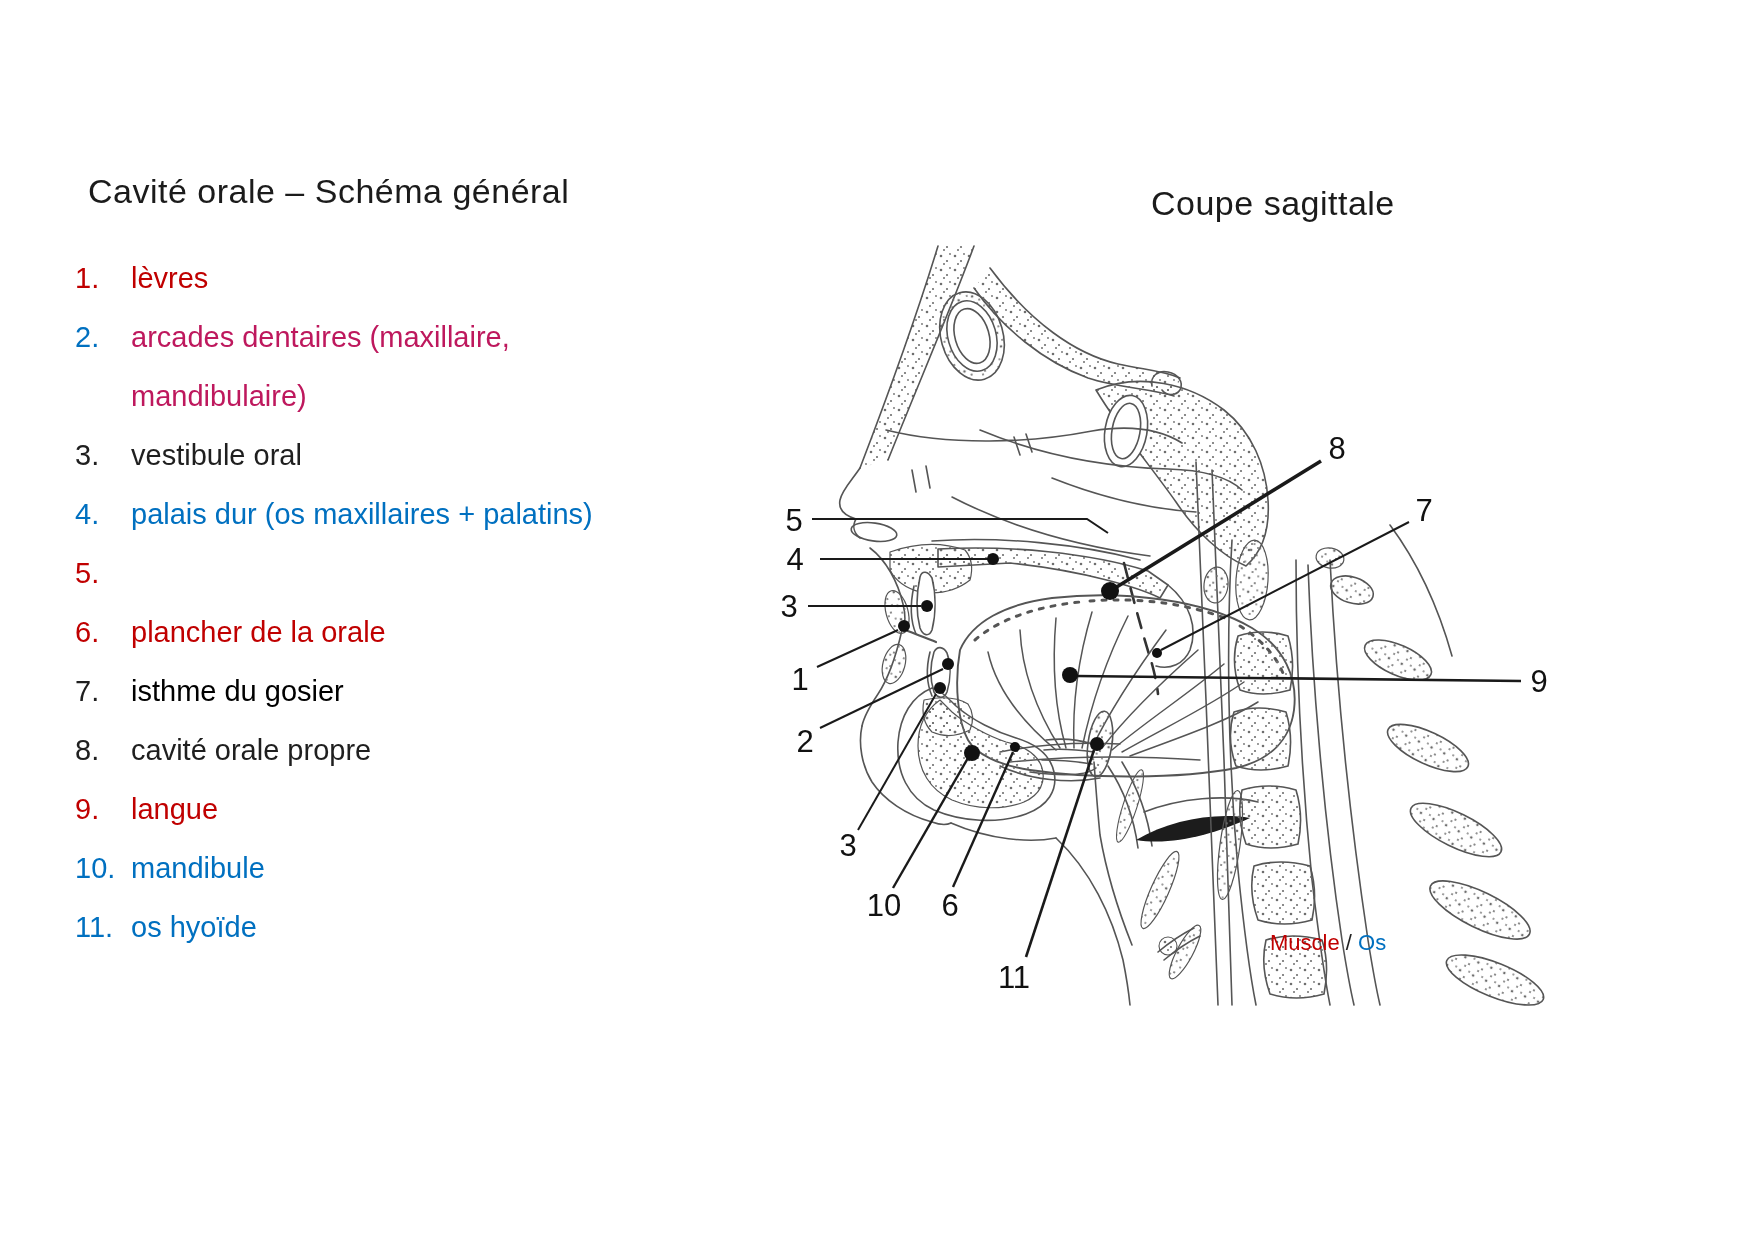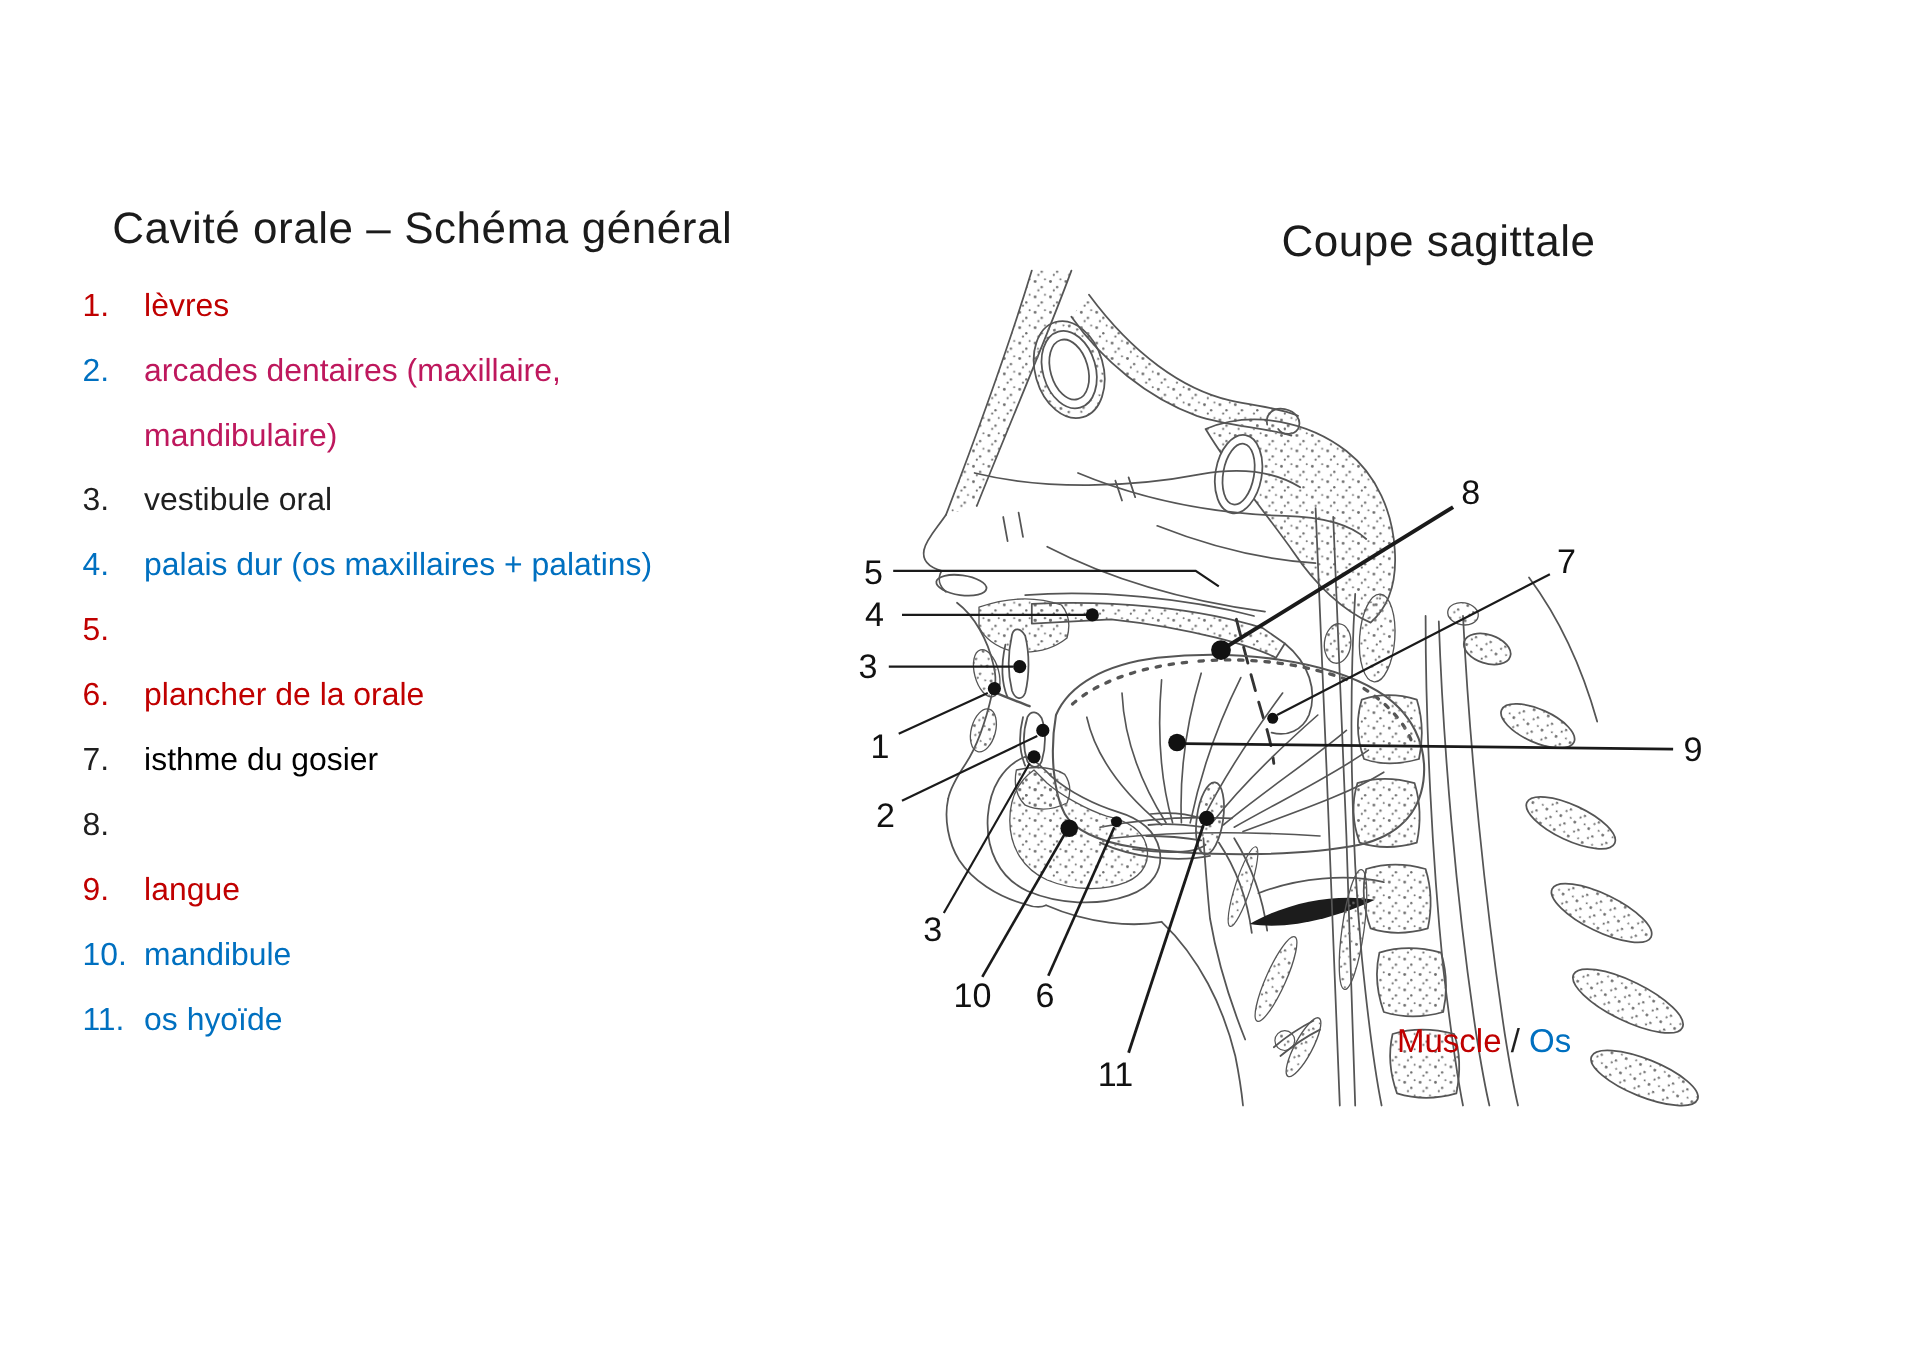--- a/index.html
+++ b/index.html
@@ -1,29 +1,29 @@
 <!DOCTYPE html>
 <html><head>
 <meta charset="utf-8">
 <style>
   html,body{margin:0;padding:0;background:#ffffff;}
   .slide{
     position:relative;width:1754px;height:1241px;background:#ffffff;overflow:hidden;
     font-family:"Liberation Sans", sans-serif;color:#1f1f1f;
   }
-  .title{position:absolute;margin:14px;font-size:40px;font-weight:400;color:#1b1b1b;white-space:nowrap;letter-spacing:.5px;}
+  .title{position:absolute;margin:0;font-size:34px;font-weight:400;color:#1b1b1b;white-space:nowrap;letter-spacing:.5px;}
   .title-left{left:88px;top:172px;}
   .title-right{left:1151px;top:184px;}
   .struct-list{position:absolute;left:75px;top:249px;width:600px;}
   .li-row{display:flex;font-size:29px;line-height:59px;}
   .li-num{width:56px;flex:none;}
   .li-text{white-space:pre-line;}
   svg.figure{position:absolute;left:0;top:0;width:1754px;height:1241px;}
   .fig-num{font-family:"Liberation Sans", sans-serif;font-size:31px;fill:#111;text-anchor:middle;dominant-baseline:central;}
-  .color-key{position:absolute;left:1270px;top:930px;font-size:30px;white-space:nowrap;}
+  .color-key{position:absolute;left:1270px;top:930px;font-size:22px;white-space:nowrap;}
 </style>
 </head>
 <body>
 
 <div class="slide">
 
   <h1 class="title title-left">Cavité orale – Schéma général</h1>
   <h1 class="title title-right">Coupe sagittale</h1>
 
   <div class="struct-list" id="struct-list">
@@ -50,20 +50,21 @@
       <div class="li-row">
         <span class="li-num" style="color: rgb(192, 0, 0);">6.</span>
         <span class="li-text"><span style="color: rgb(192, 0, 0);">plancher de la orale</span></span>
       </div>
       <div class="li-row">
         <span class="li-num" style="color: rgb(31, 31, 31);">7.</span>
         <span class="li-text"><span style="color: #000000; text-align: right;">isthme du gosier</span></span>
       </div>
       <div class="li-row">
         <span class="li-num" style="color: rgb(31, 31, 31);">8.</span>
+        <span class="li-text"><span style="color: rgb(31, 31, 31);">cavité orale propre</span></span>
       </div>
       <div class="li-row">
         <span class="li-num" style="color: rgb(192, 0, 0);">9.</span>
         <span class="li-text"><span style="color: rgb(192, 0, 0);">langue</span></span>
       </div>
       <div class="li-row">
         <span class="li-num" style="color: rgb(0, 112, 192);">10.</span>
         <span class="li-text"><span style="color: rgb(0, 112, 192);">mandibule</span></span>
       </div>
       <div class="li-row">

